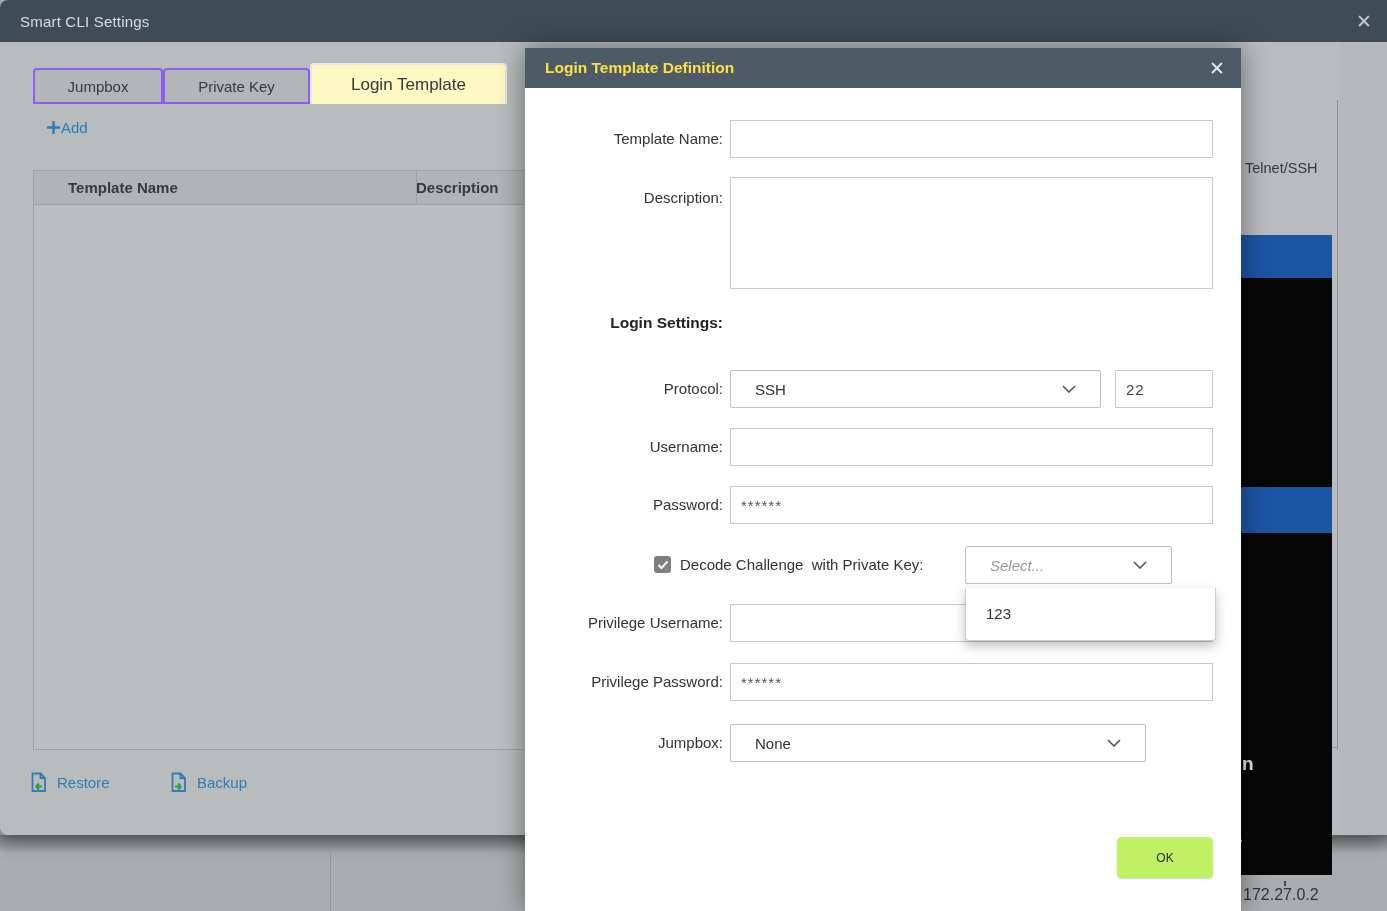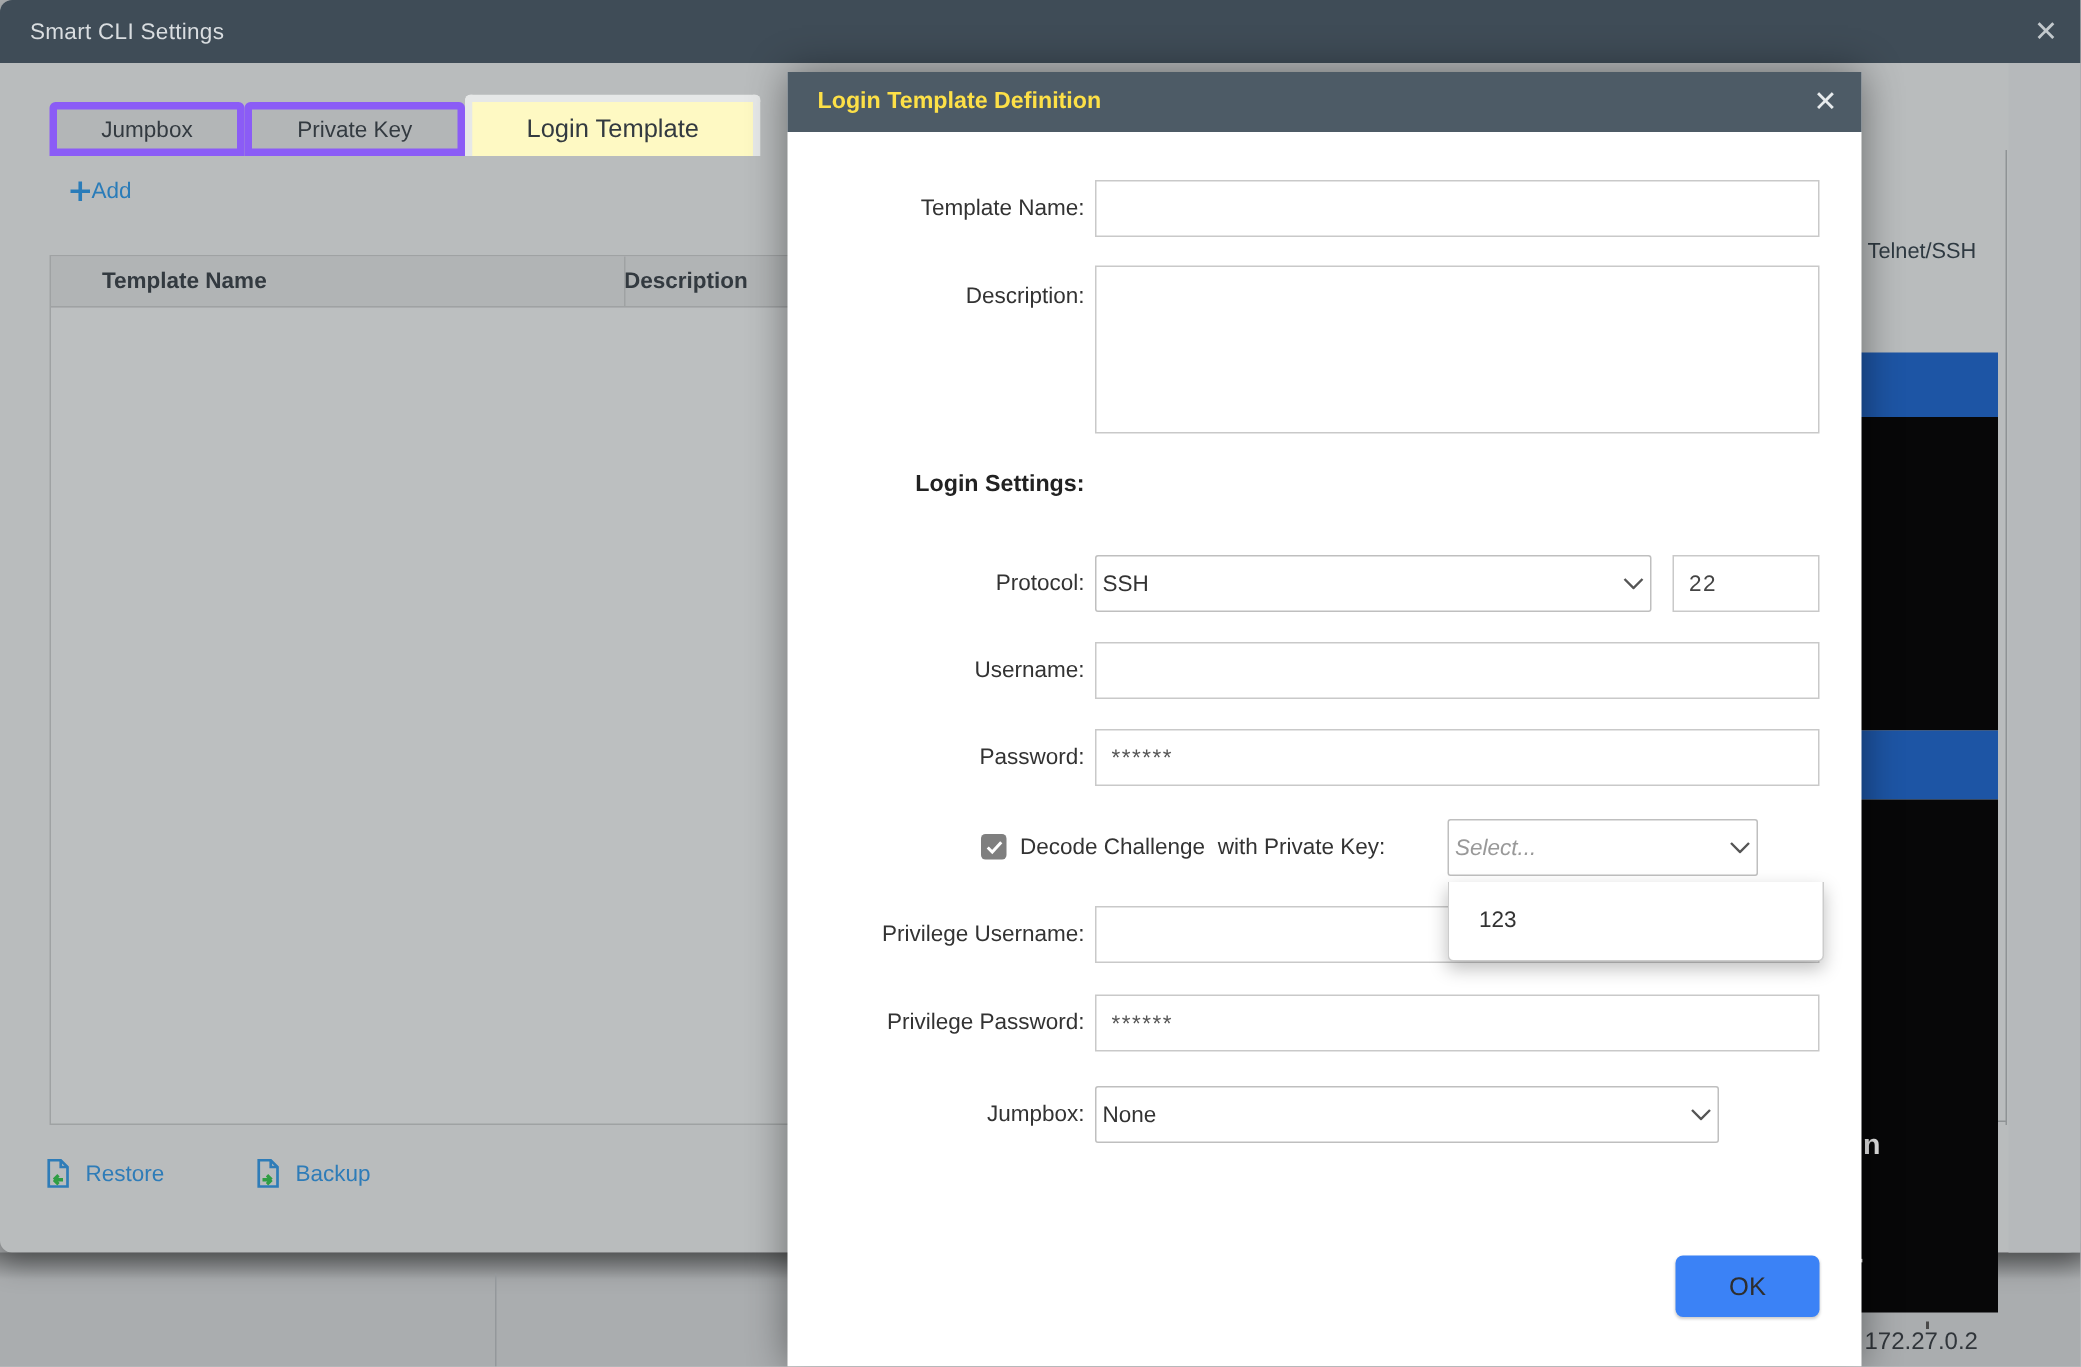--- a/index.html
+++ b/index.html
@@ -21,21 +21,21 @@
     left:0;top:0;width:1387px;height:42px;
     background:#3f4c57;border-top-left-radius:8px;
     display:flex;align-items:center;
   }
   .titlebar .t{color:#d9dde0;font-size:15px;padding-left:20px;letter-spacing:.2px;}
   .win-close{
     right:8px;top:6px;width:30px;height:30px;color:#c3c9cd;font-size:19px;
     display:flex;align-items:center;justify-content:center;cursor:pointer;
   }
   .tab{
-    top:68px;height:36px;background:#b3b6b7;border:5px solid #8b5cf6;
+    top:68px;height:36px;background:#b3b6b7;border:2px solid #8b5cf6;
     border-radius:4px 4px 0 0;display:flex;align-items:center;justify-content:center;
     font-size:15px;color:#333a40;cursor:pointer;
   }
   .tab.active{
     top:63px;height:41px;background:#fef9c3;border-color:#e6e8e8;border-bottom:none;
     font-size:17px;z-index:2;
   }
   .addbtn{left:46px;top:119px;display:flex;align-items:center;gap:0;color:#2a7cb9;font-size:15px;cursor:pointer;}
   .table{
     left:33px;top:170px;width:1207px;height:580px;
@@ -85,37 +85,37 @@
   .lbl{width:198px;text-align:right;font-size:15px;color:#333;line-height:38px;}
   .fld{
     background:#fff;border:1px solid #c9c9c9;height:38px;font-size:15px;color:#444;
     padding:0 10px;outline:none;font-family:inherit;
   }
   input.fld{letter-spacing:1px;}
   textarea.fld{resize:none;padding-top:8px;}
   .sect{font-size:15.5px;font-weight:bold;color:#222;}
   .sel{
     background:#fff;border:1px solid #bfbfbf;height:38px;display:flex;align-items:center;
-    font-size:15px;color:#333;padding:0 4px;cursor:pointer;border-radius:2px;
+    font-size:15px;color:#333;padding:0 24px;cursor:pointer;border-radius:2px;
   }
   .sel .chev{margin-left:auto;display:flex;align-items:center;}
   .placeholder{font-style:italic;color:#999;}
   .chk{
     width:17px;height:17px;background:#7f7f7f;border-radius:3px;
     display:flex;align-items:center;justify-content:center;cursor:pointer;
   }
   .ddpanel{
     background:#fff;border:1px solid #ccc;border-top:none;border-radius:0 0 4px 4px;
     box-shadow:0 5px 12px rgba(0,0,0,.25);z-index:6;
   }
   .dditem{line-height:52px;padding-left:20px;font-size:15px;color:#333;cursor:pointer;}
   .okbtn{
-    left:592px;top:789px;width:96px;height:41px;background:#3b82f6;border-radius:5px;
+    left:592px;top:789px;width:96px;height:41px;background:#bef264;border-radius:5px;
     display:flex;align-items:center;justify-content:center;
-    font-size:17px;color:#2e2e2e;cursor:pointer;box-shadow:0 1px 2px rgba(0,0,0,.2);
+    font-size:12px;color:#2e2e2e;cursor:pointer;box-shadow:0 1px 2px rgba(0,0,0,.2);
   }
 </style>
 </head>
 <body>
 
 <div class="abs win">
 
   <div class="abs titlebar">
     <span class="t">Smart CLI Settings</span>
   </div>

